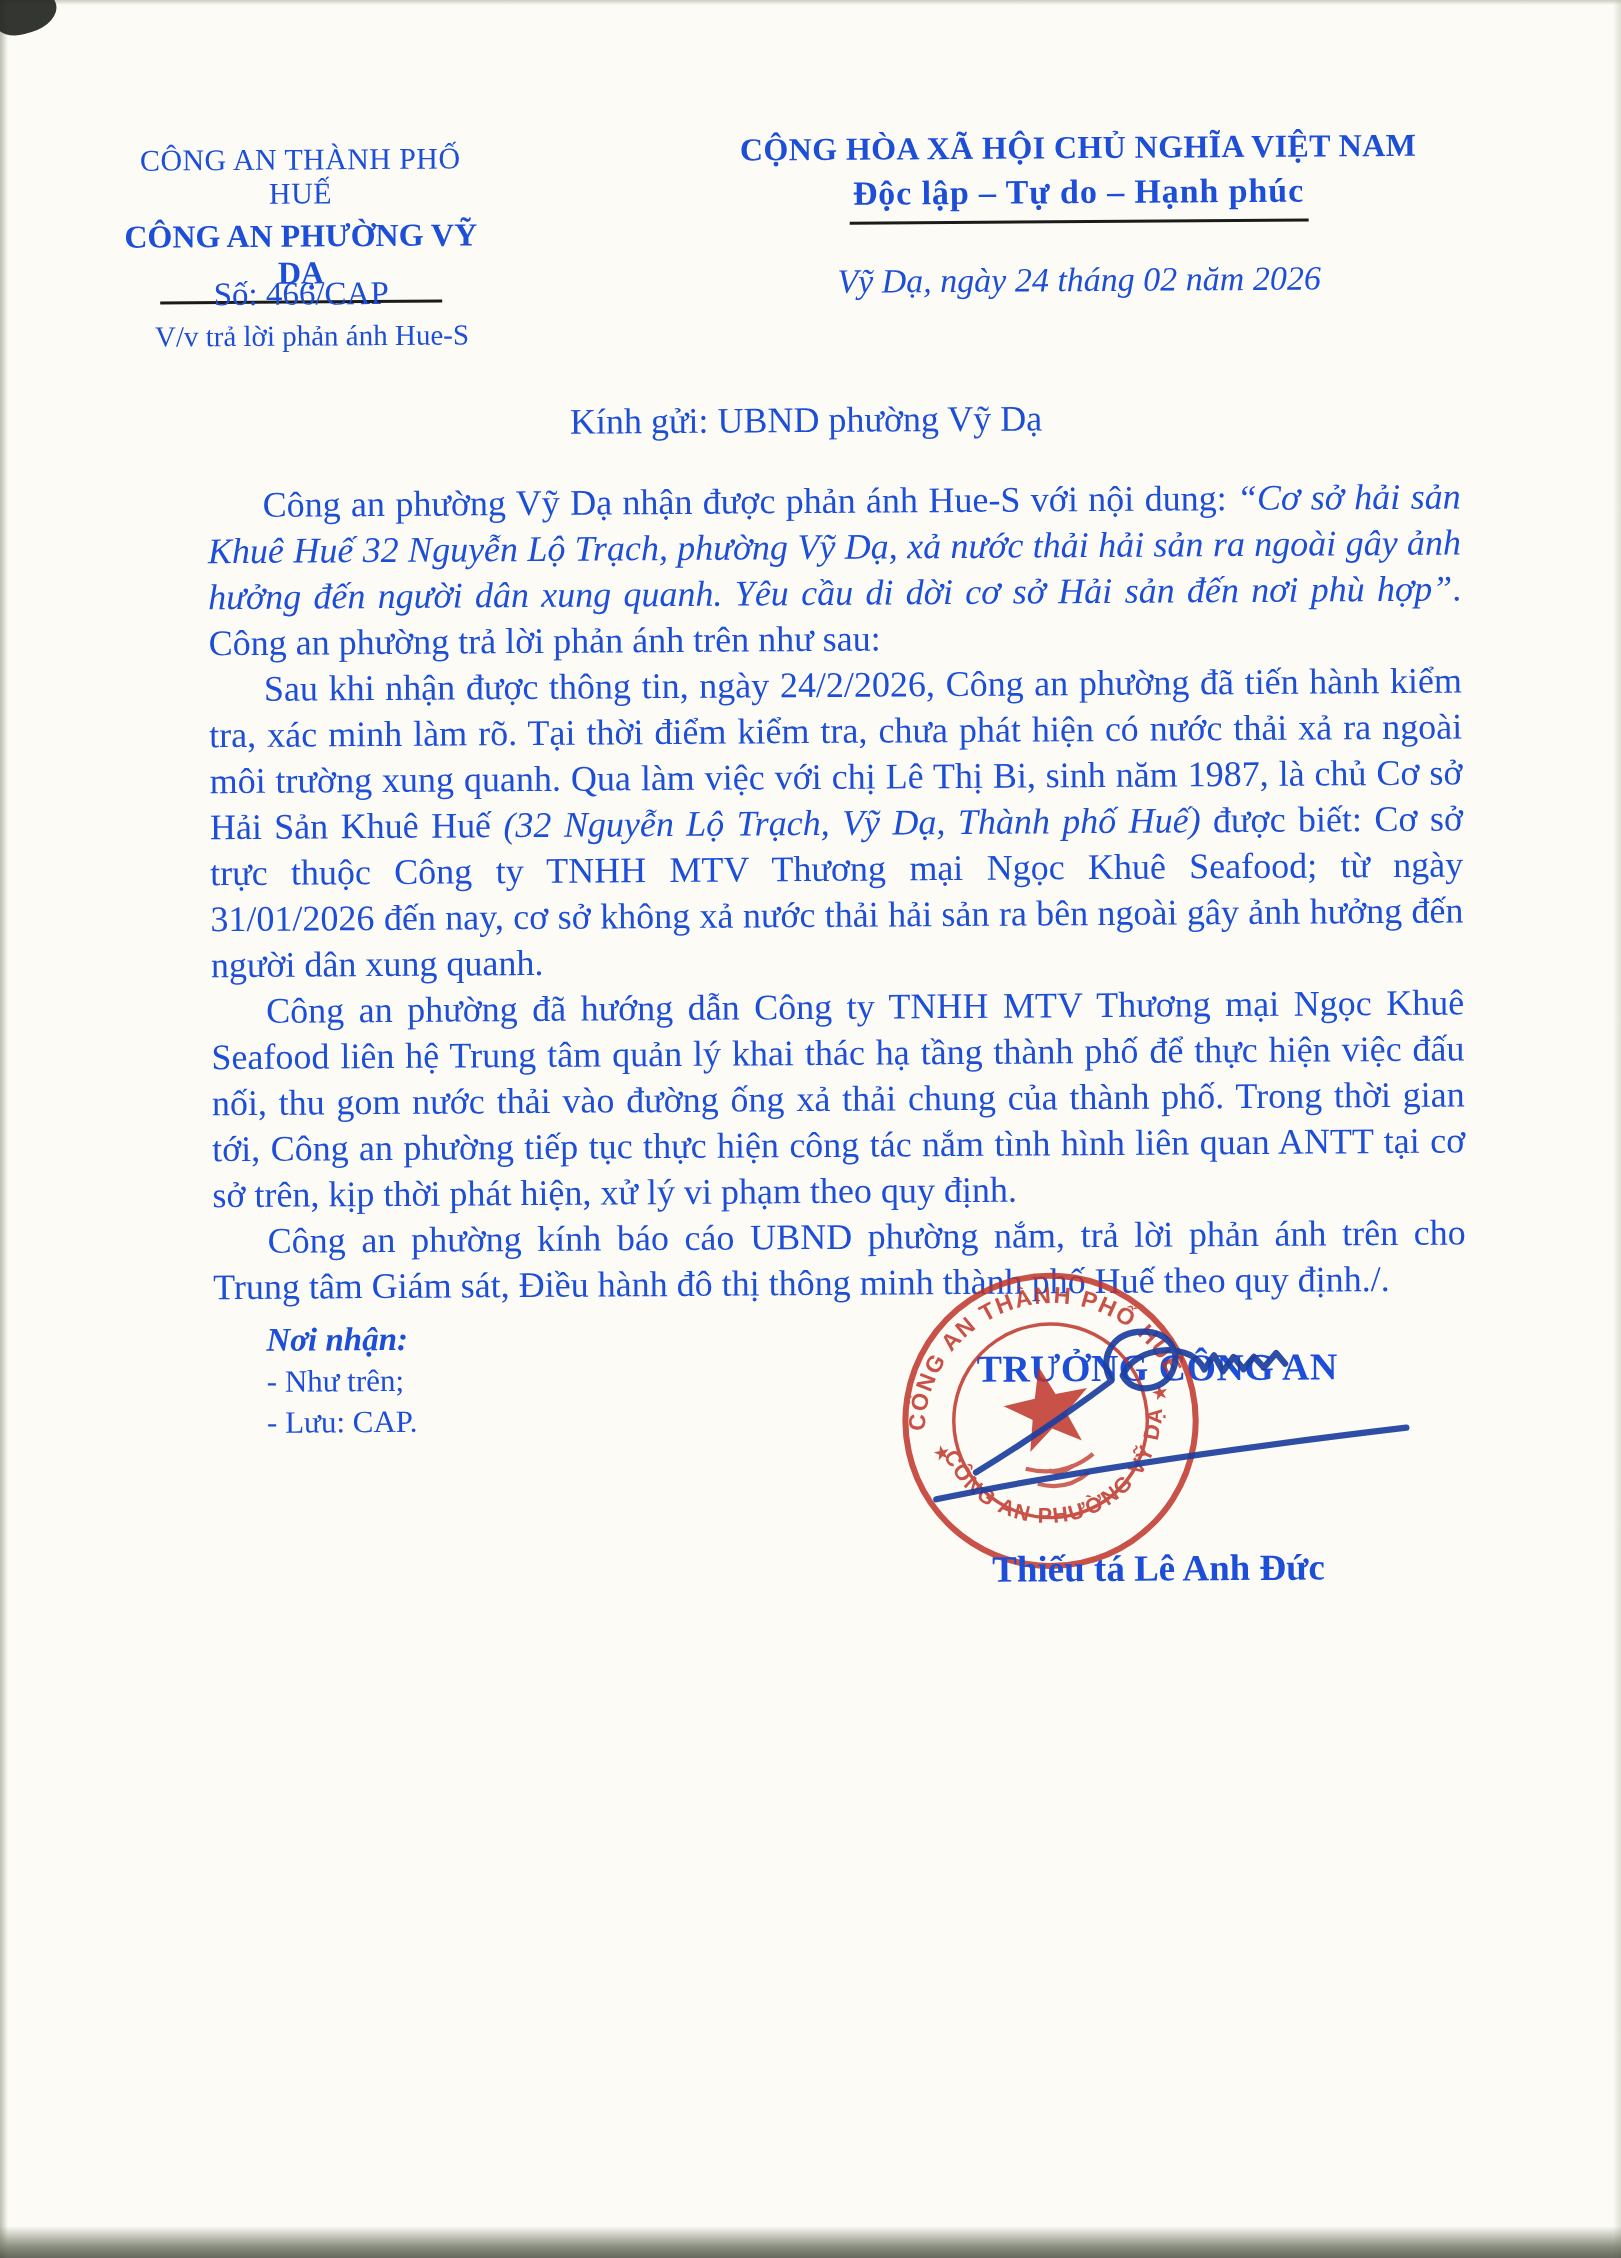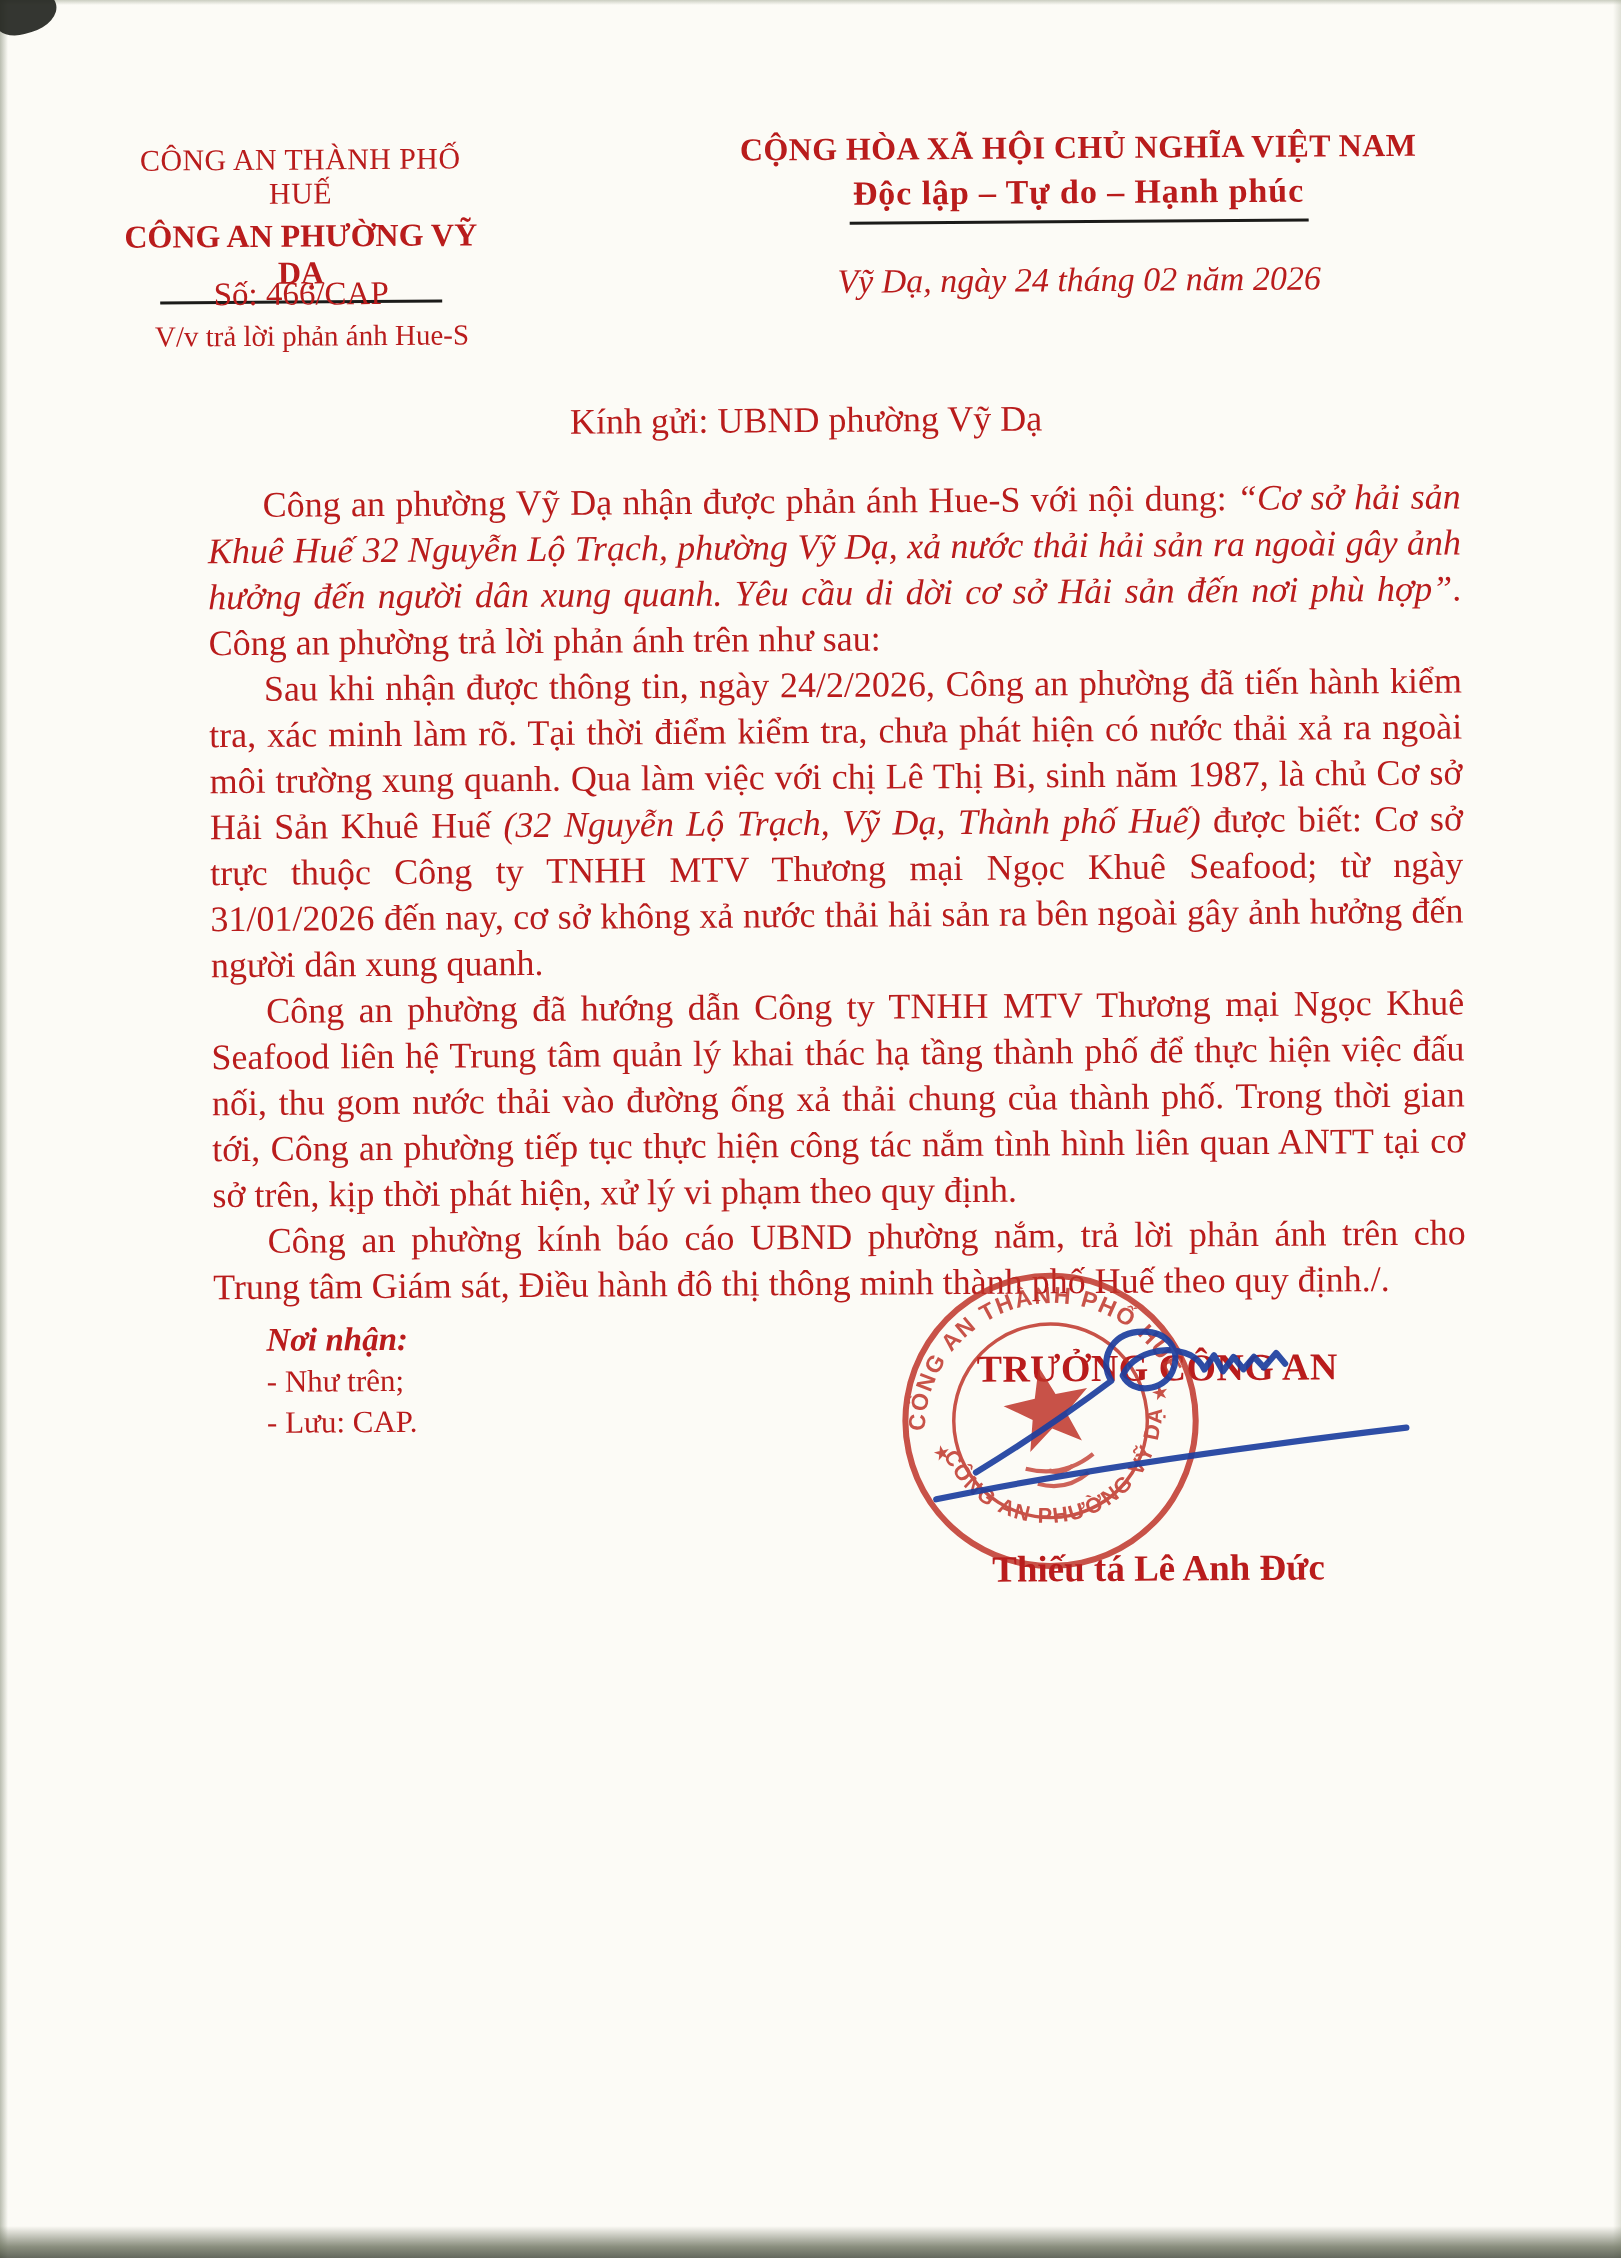--- a/index.html
+++ b/index.html
@@ -2,21 +2,21 @@
 <html lang="vi" style="font-size:14px"><head>
 <meta charset="utf-8">
 <style>
   html,body{margin:0;padding:0;background:#d9d9d3;}
   .page{
     position:relative;
     width:1622px;height:2258px;
     margin:0 auto;
     background:#fcfbf6;
     font-family:"Liberation Serif", serif;
-    color:#b91c1c;
+    color:#1d4ed8;
     overflow:hidden;
   }
   .content{position:absolute;inset:0;transform:rotate(-0.4deg);}
   
   .org-block{position:absolute;left:113px;top:139px;width:388px;text-align:center;}
   .org-parent{font-size:30px;letter-spacing:0.4px;}
   .org-office{font-size:32px;font-weight:bold;margin-top:7px;}
   .org-underline{width:282px;height:3.5px;background:#1b1b19;margin:8.8px auto 0;}
   .doc-number{position:absolute;left:113px;top:272px;width:388px;text-align:center;font-size:33px;}
   .doc-subject{position:absolute;left:97px;top:316px;width:441px;text-align:center;font-size:29px;}

